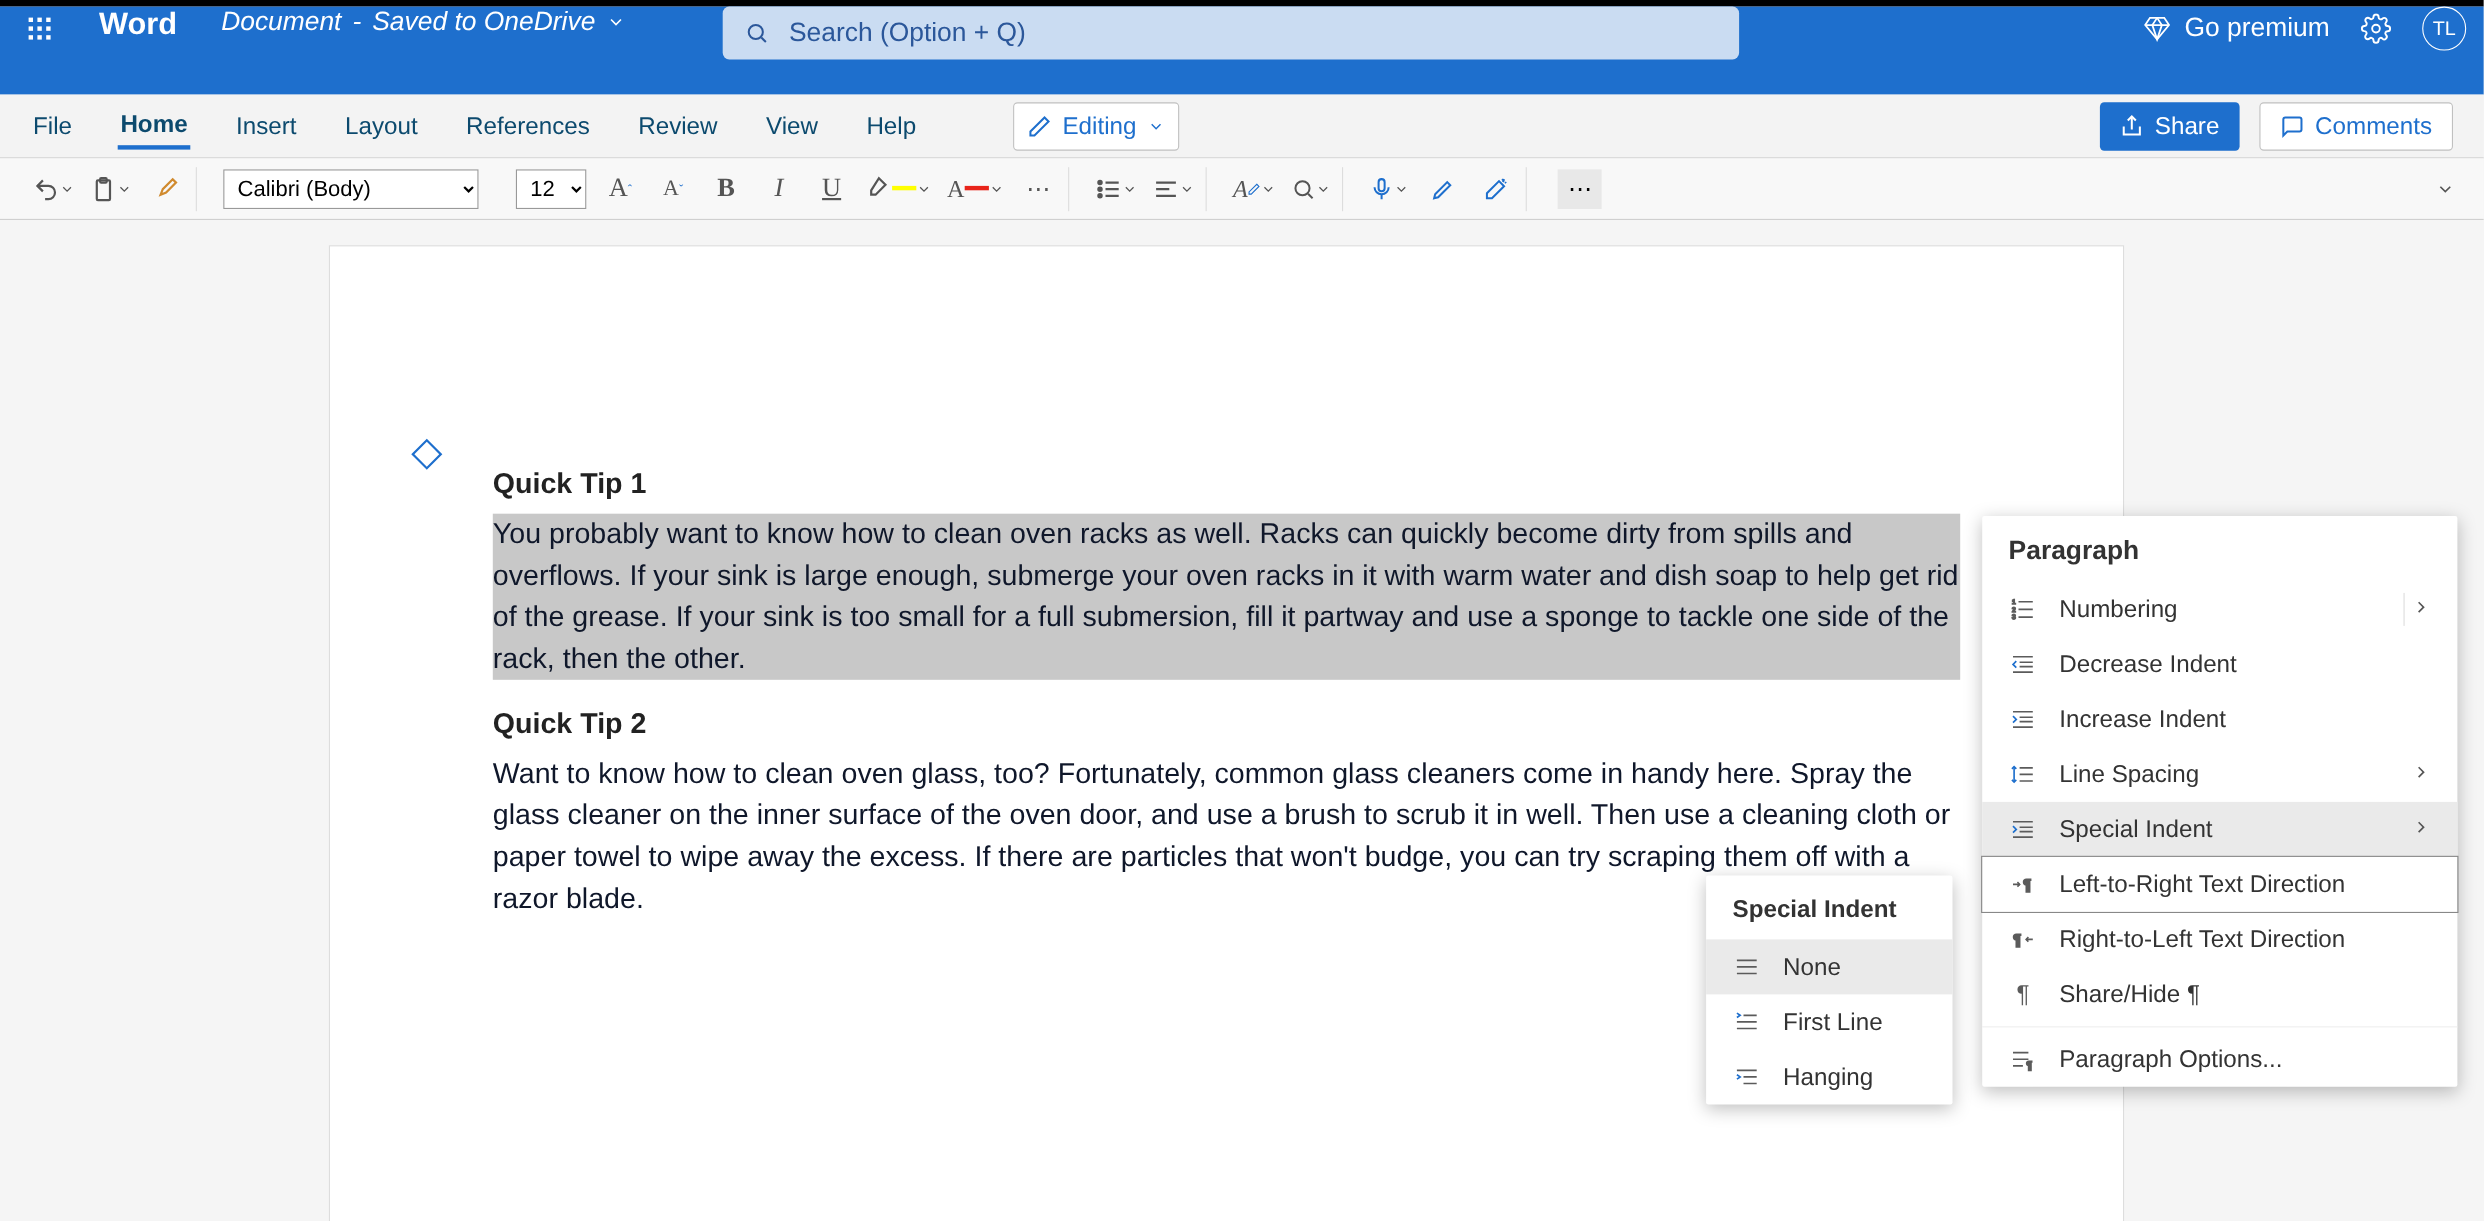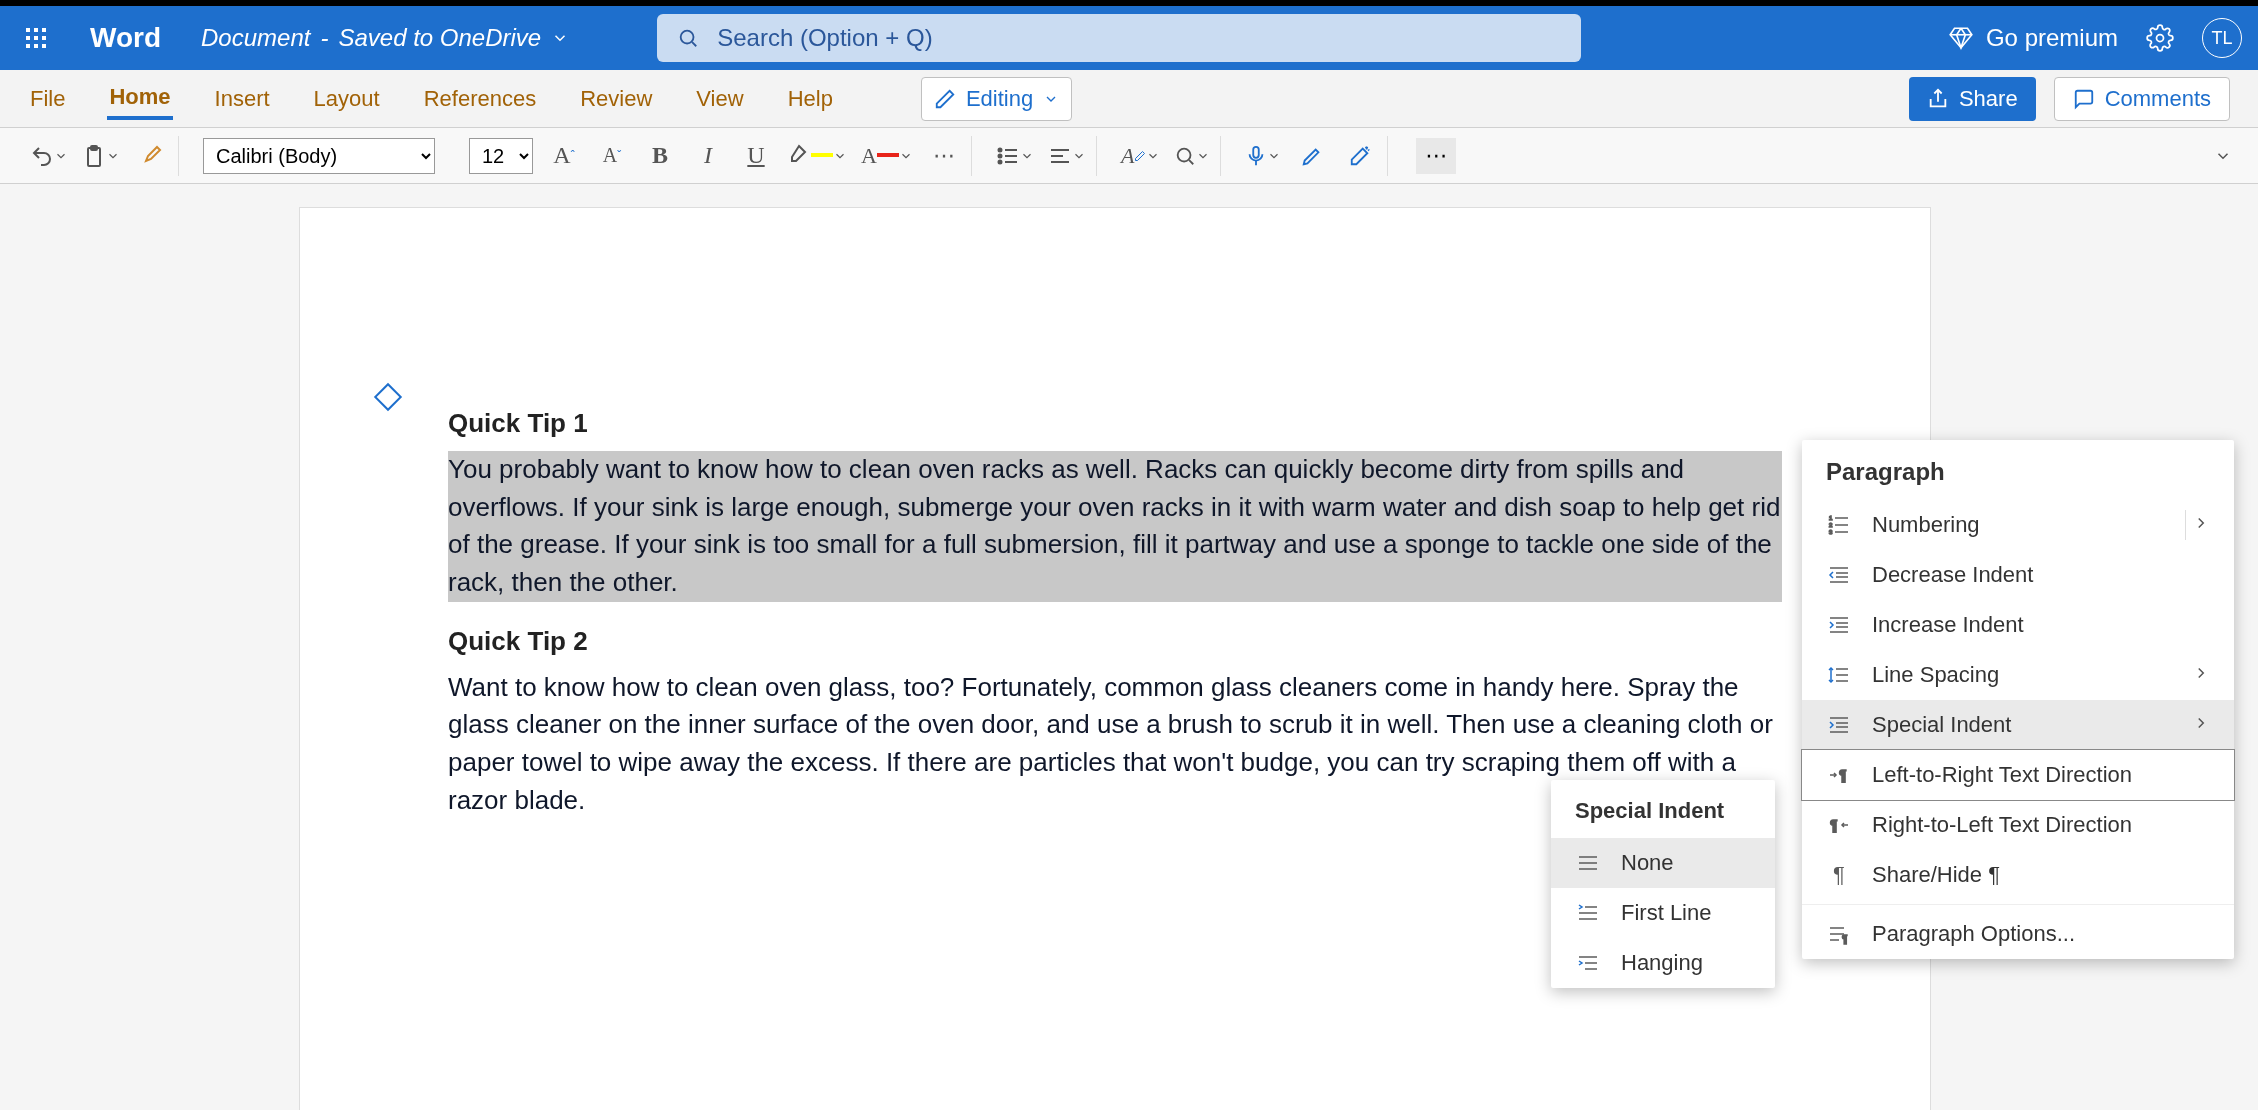--- a/index.html
+++ b/index.html
@@ -1,35 +1,35 @@
 <!DOCTYPE html>
 <html><head>
 <meta charset="utf-8">
 <style>
 * { margin: 0; padding: 0; box-sizing: border-box; }
 body { font-family: "Segoe UI", Arial, sans-serif; background: #f5f5f5; overflow: hidden; width: 2258px; height: 1110px; position: relative; }
 
 .blackbar { width: 100%; height: 6px; background: #000; }
 
-.titlebar { width: 100%; height: 64px; background: #1e6fcd; display: flex; align-items: center; padding: 0 16px; color: #fff; }
+.titlebar { width: 100%; height: 80px; background: #1e6fcd; display: flex; align-items: flex-start; padding: 0 16px; color: #fff; }
 .app-launcher { width: 40px; height: 40px; display: flex; align-items: center; justify-content: center; cursor: pointer; }
 .app-launcher-dots { display: grid; grid-template-columns: repeat(3,4px); grid-template-rows: repeat(3,4px); gap: 4px; }
 .app-launcher-dots span { width: 4px; height: 4px; background: #fff; }
 .app-name { font-size: 28px; font-weight: 600; margin-left: 34px; }
 .doc-title { font-size: 24px; margin-left: 40px; display: flex; align-items: center; gap: 10px; font-style: italic; }
 .search-box { flex: 1; max-width: 924px; height: 48px; margin-left: 88px; background: #cadcf2; border-radius: 6px; display: flex; align-items: center; padding: 0 20px; }
 .search-box svg { width: 22px; height: 22px; }
 .search-box input { border: none; background: transparent; font-size: 24px; color: #2b579a; margin-left: 18px; flex: 1; outline: none; }
 .search-box input::placeholder { color: #2b579a; }
 .titlebar-right { display: flex; align-items: center; gap: 28px; margin-left: auto; }
 .go-premium { display: flex; align-items: center; gap: 12px; font-size: 24px; cursor: pointer; }
 .avatar { width: 40px; height: 40px; border-radius: 50%; border: 1.5px solid #fff; display: flex; align-items: center; justify-content: center; font-size: 18px; }
 
 .ribbon-tabs { height: 58px; background: #f3f3f3; border-bottom: 1px solid #d0d0d0; display: flex; align-items: center; padding: 0 28px; gap: 40px; font-size: 22px; }
-.ribbon-tabs .tab { cursor: pointer; padding: 6px 2px; color: #a16207; }
+.ribbon-tabs .tab { cursor: pointer; padding: 6px 2px; color: #0c4a6e; }
 .ribbon-tabs .tab.active { font-weight: 600; border-bottom: 4px solid #1e6fcd; }
 .editing-btn { margin-left: 46px; border: 1px solid #c0c0c0; border-radius: 4px; padding: 8px 12px; display: flex; align-items: center; gap: 10px; color: #1e6fcd; font-size: 22px; background: #fff; cursor: pointer; }
 .ribbon-right { margin-left: auto; display: flex; gap: 18px; }
 .share-btn { background: #1e6fcd; color:#fff; border:none; border-radius:4px; padding: 8px 18px; font-size: 22px; display:flex; align-items:center; gap:10px; cursor:pointer; }
 .comments-btn { border: 1px solid #c0c0c0; background:#fff; color:#1e6fcd; border-radius:4px; padding:8px 18px; font-size:22px; display:flex; align-items:center; gap:10px; cursor:pointer; }
 
 .toolbar { height: 56px; background: #f8f8f8; border-bottom: 1px solid #d0d0d0; display: flex; align-items: center; padding: 0 20px; gap: 14px; }
 .tool-group { display:flex; align-items:center; gap:14px; padding: 0 10px; border-right: 1px solid #ddd; height: 40px; }
 .tool-group:last-child { border-right: none; }
 .tool-btn { min-width: 34px; height: 34px; display:flex; align-items:center; justify-content:center; cursor:pointer; color:#555;}
@@ -48,21 +48,21 @@
 .diamond { position:absolute; top: 203px; left: 378px; width:20px; height:20px; border:2px solid #1e6fcd; transform: rotate(45deg); }
 
 .menu { position: absolute; background: #fff; box-shadow: 0 4px 16px rgba(0,0,0,0.25); border-radius: 2px; font-size: 22px; color:#333; }
 .menu-title { padding: 18px 24px 14px; font-weight: 600; font-size: 24px; }
 .menu-item { display:flex; align-items:flex-end; gap: 20px; padding: 12px 24px; cursor:pointer; position: relative; }
 .menu-item:hover, .menu-item.highlight { background: #eaeaea; }
 .menu-item.boxed { outline: 1px solid #888; }
 .menu-divider { height:1px; background:#eee; margin: 4px 0; }
 .menu-icon { width: 26px; height: 26px; display:flex; align-items:center; justify-content:center; color:#5b5b5b; flex-shrink:0; }
 .menu-chevron { margin-left: auto; color:#555; }
-.menu.para-menu { top: 256px; right: 24px; width: 432px; margin-left: 36px; }
+.menu.para-menu { top: 269px; right: 24px; width: 432px; margin-left: 36px; }
 .menu.indent-menu { top: 596px; left: 1551px; width: 224px; }
 
 .icon-svg { display: block; }
 
 </style>
 </head>
 <body>
 
 <div class="blackbar"></div>
 

